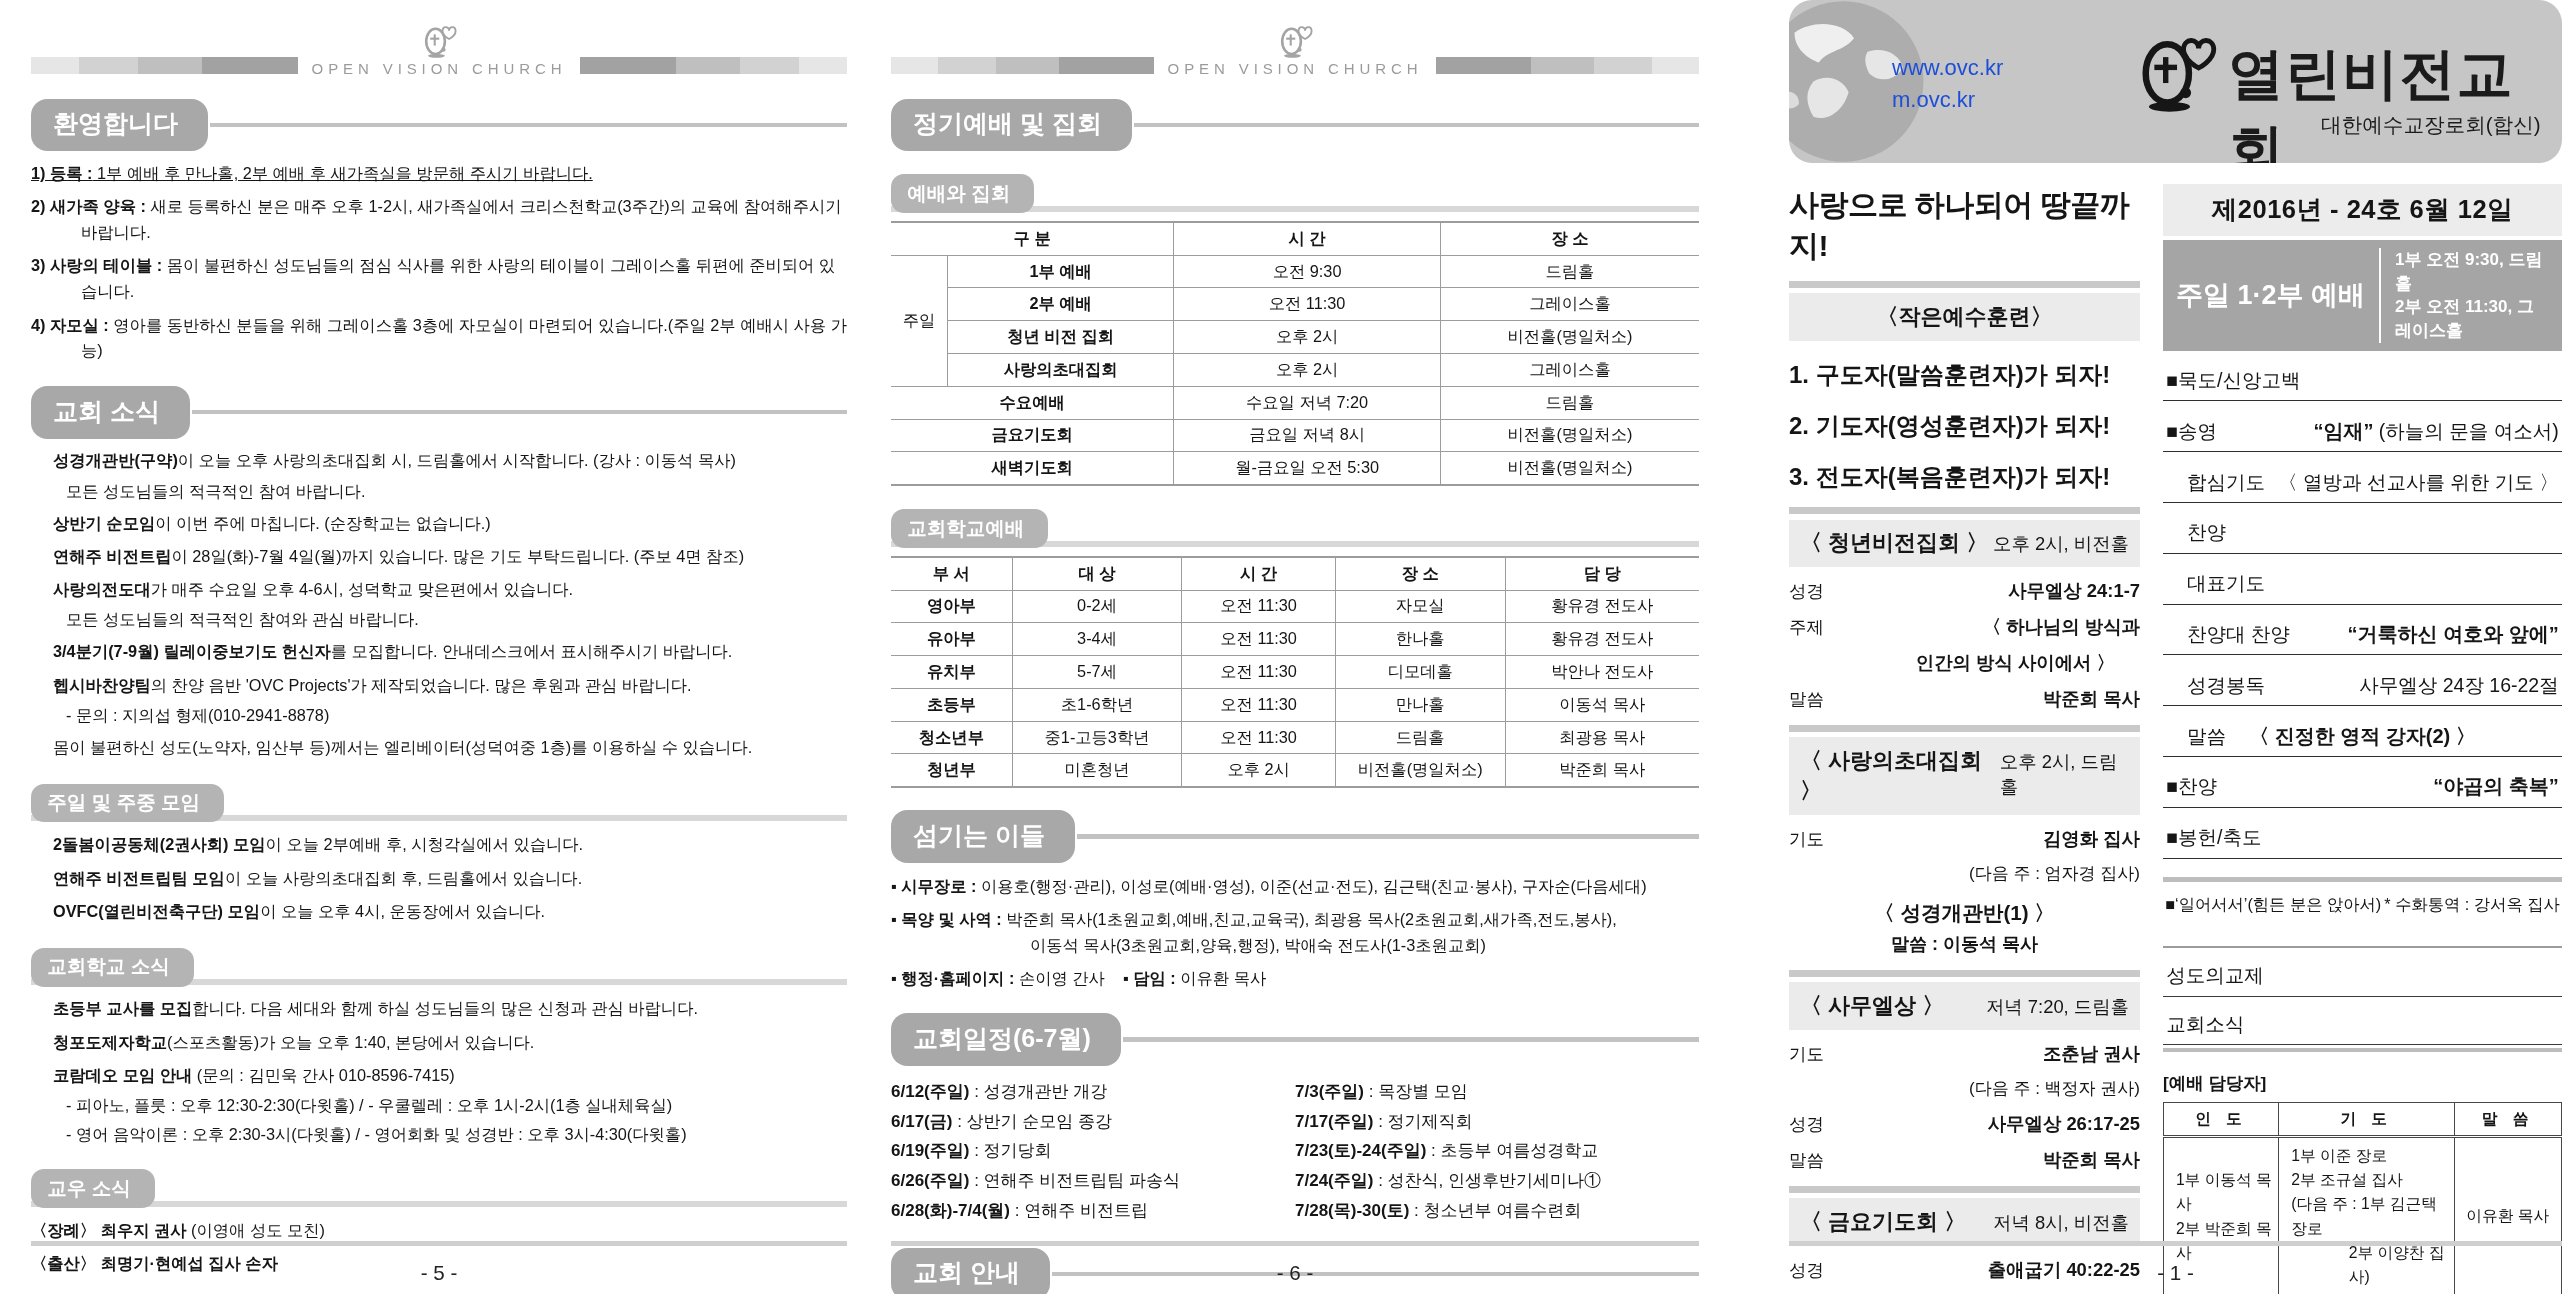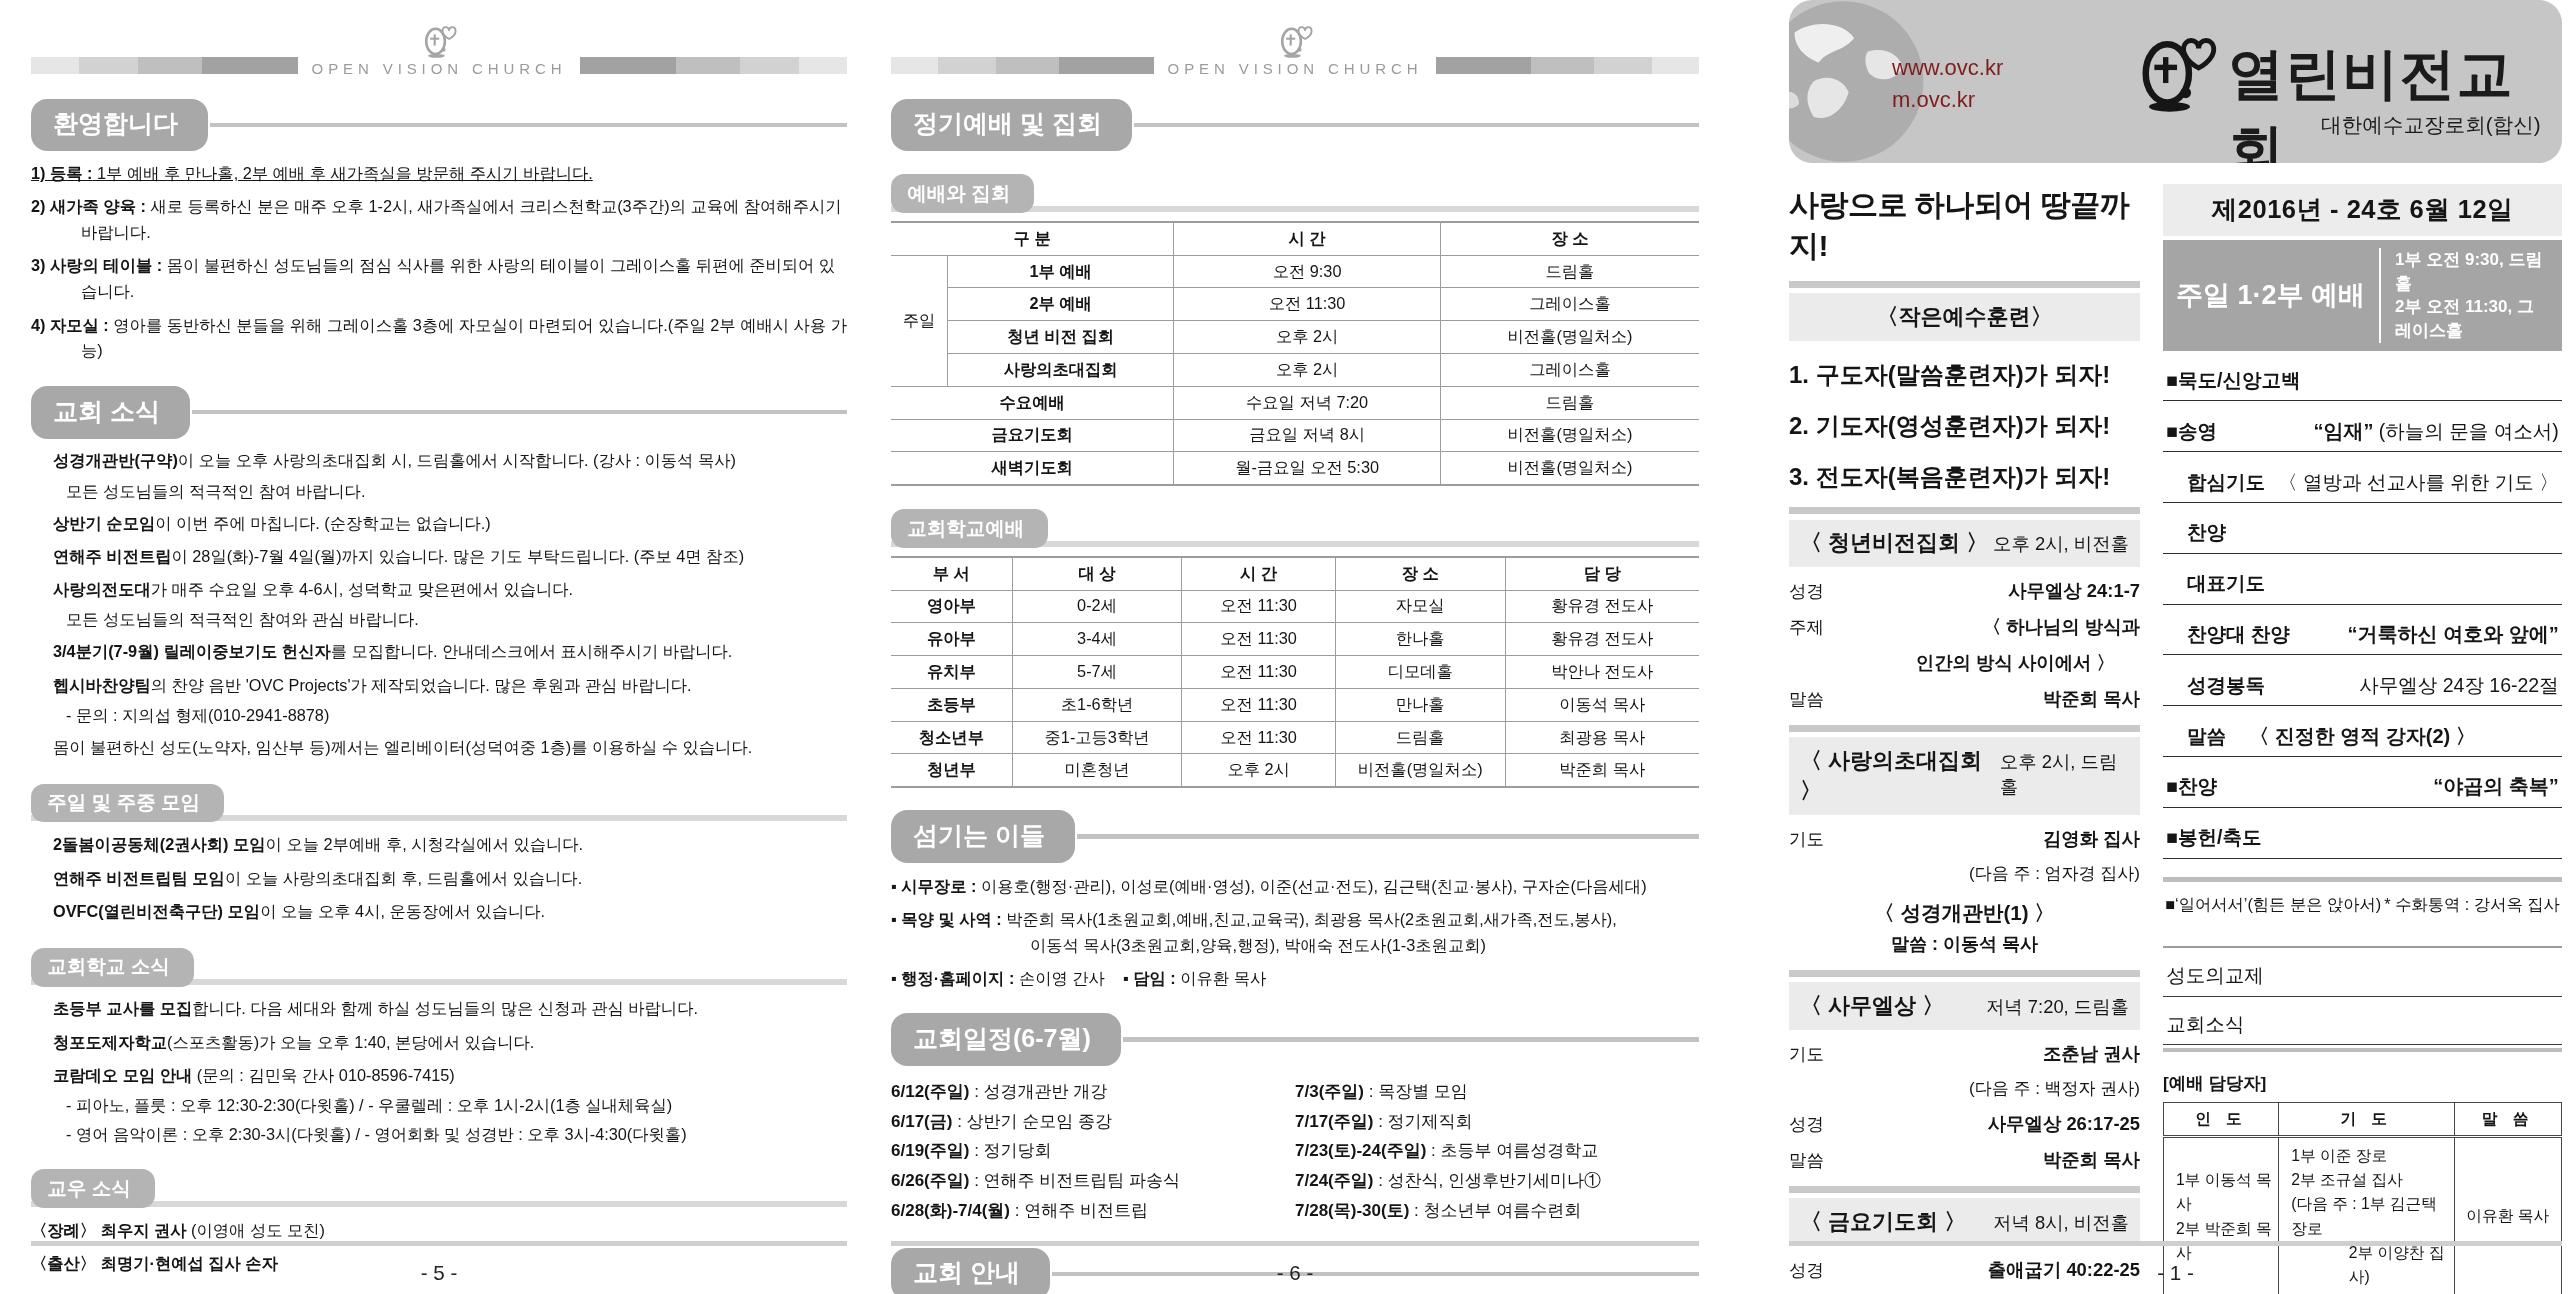--- a/index.html
+++ b/index.html
@@ -53,21 +53,21 @@
   .servant{font-size:16.3px;line-height:1.62;margin-top:6.5px;padding-left:25px;text-indent:-25px;}
   .servant .bullet{font-weight:bold;}
   .servant .second{display:block;padding-left:114px;text-indent:0;}
   .sched{display:flex;margin-top:11px;}
   .sched .scol{width:50%;}
   .schedrow{font-size:17px;line-height:1.75;}
   .schedrow b{font-weight:bold;}
 
   
   .masthead{position:relative;height:163px;background:#c6c6c6;border-radius:23px;overflow:hidden;color:#1b1b1b;}
-  .m-urls{position:absolute;left:103px;top:52px;font-size:22px;line-height:1.45;color:#7f1d1d;}
+  .m-urls{position:absolute;left:103px;top:52px;font-size:22px;line-height:1.45;color:#1d4ed8;}
   .m-logo{position:absolute;left:347px;top:23px;color:#161616;}
   .m-name{position:absolute;left:439px;top:37px;font-size:56px;font-weight:bold;letter-spacing:1.1px;}
   .m-denom{position:absolute;left:532px;top:111px;font-size:20.6px;}
   .cols{display:flex;gap:23px;}
   .lcol{width:351px;}
   .rcol{flex:1;}
   .slogan{font-size:30px;font-weight:bold;margin-top:22px;letter-spacing:-0.5px;}
   .gbar{height:7px;background:#c9c9c9;margin-top:14px;}
   .graybox{background:#ebebeb;margin-top:5.4px;padding:8.7px 11px;display:flex;justify-content:space-between;align-items:baseline;}
   .graybox .gt{font-size:22px;font-weight:bold;}
@@ -79,21 +79,21 @@
   .wrow .wv{font-size:18.4px;font-weight:bold;text-align:right;}
   .wrow .wv.normal{font-weight:normal;font-size:17px;}
   .wcenter{font-size:20.6px;font-weight:bold;text-align:center;margin-top:14px;}
   .wcenter2{font-size:18px;font-weight:bold;text-align:center;margin-top:5.4px;}
   .issuebox{background:#ececec;margin-top:20.6px;padding:8.7px 5.4px;text-align:center;font-size:25.5px;font-weight:bold;letter-spacing:0.5px;}
   .band{background:#a5a5a5;color:#fff;margin-top:4.3px;padding:7.6px 13px;display:flex;align-items:center;gap:14px;}
   .band .bt{font-size:27px;font-weight:bold;white-space:nowrap;}
   .band .bsep{width:2.7px;align-self:stretch;background:#fff;}
   .band .btimes{font-size:17px;font-weight:bold;line-height:1.4;}
   .orow{display:flex;justify-content:space-between;align-items:baseline;border-bottom:1.6px solid #2e2e2e;padding:16.3px 3.3px 6.5px 3.3px;font-size:19.5px;position:relative;}
-  .orow .ol{white-space:nowrap;font-weight:bold;}
+  .orow .ol{white-space:nowrap;}
   .orow.ind .ol{padding-left:20.6px;}
   .orow .ov{text-align:right;}
   .orow .ov b{font-size:20px;}
   .orow.cent .ov{position:absolute;left:0;right:0;text-align:center;}
   .standbar{height:5.4px;background:#bdbdbd;margin-top:18.4px;}
   .standrow{display:flex;justify-content:space-between;font-size:16.3px;margin-top:12px;padding:0 2.2px;}
   .frow{border-bottom:1.6px solid #3a3a3a;font-size:19.5px;padding:14px 3.3px 6.5px;}
   .frow.first{border-top:2.2px solid #9c9c9c;margin-top:30px;}
   .fthick{height:4.9px;background:#bdbdbd;margin-top:2.2px;}
   .ldr-table{width:100%;border-collapse:collapse;margin-top:7.6px;font-size:15.7px;}

